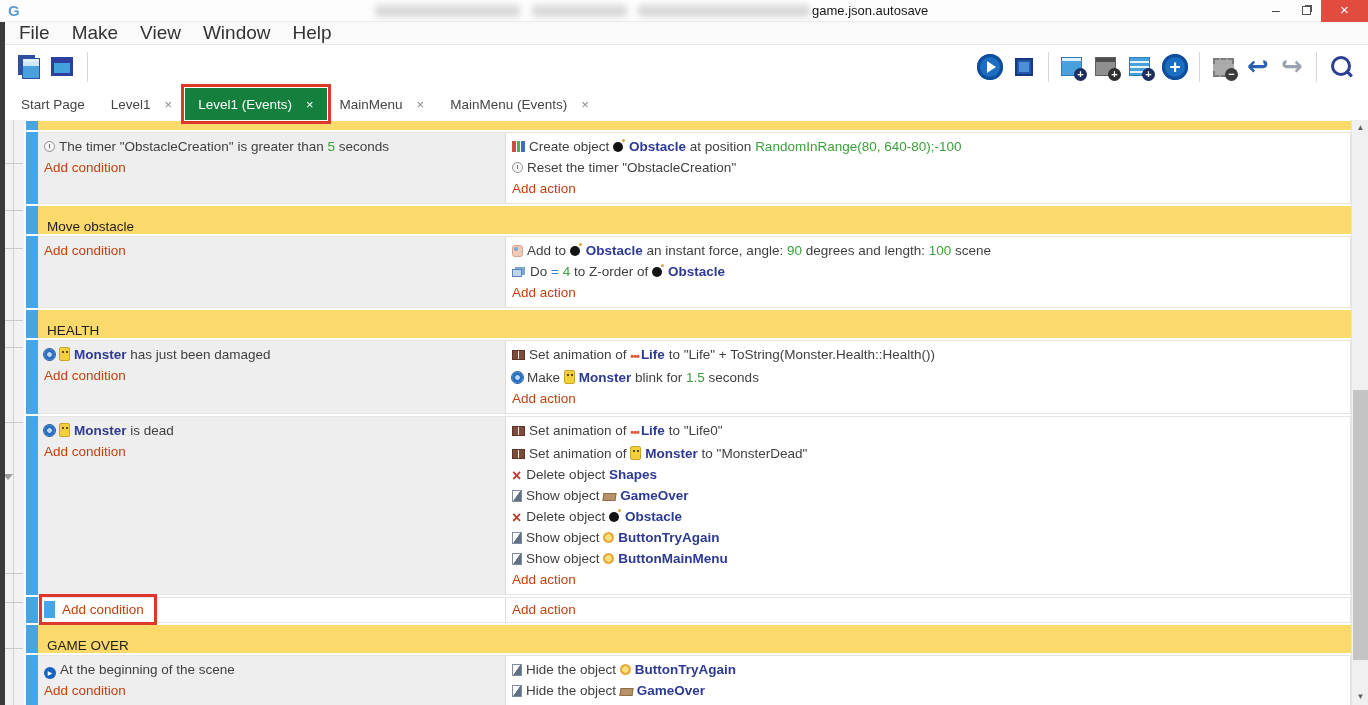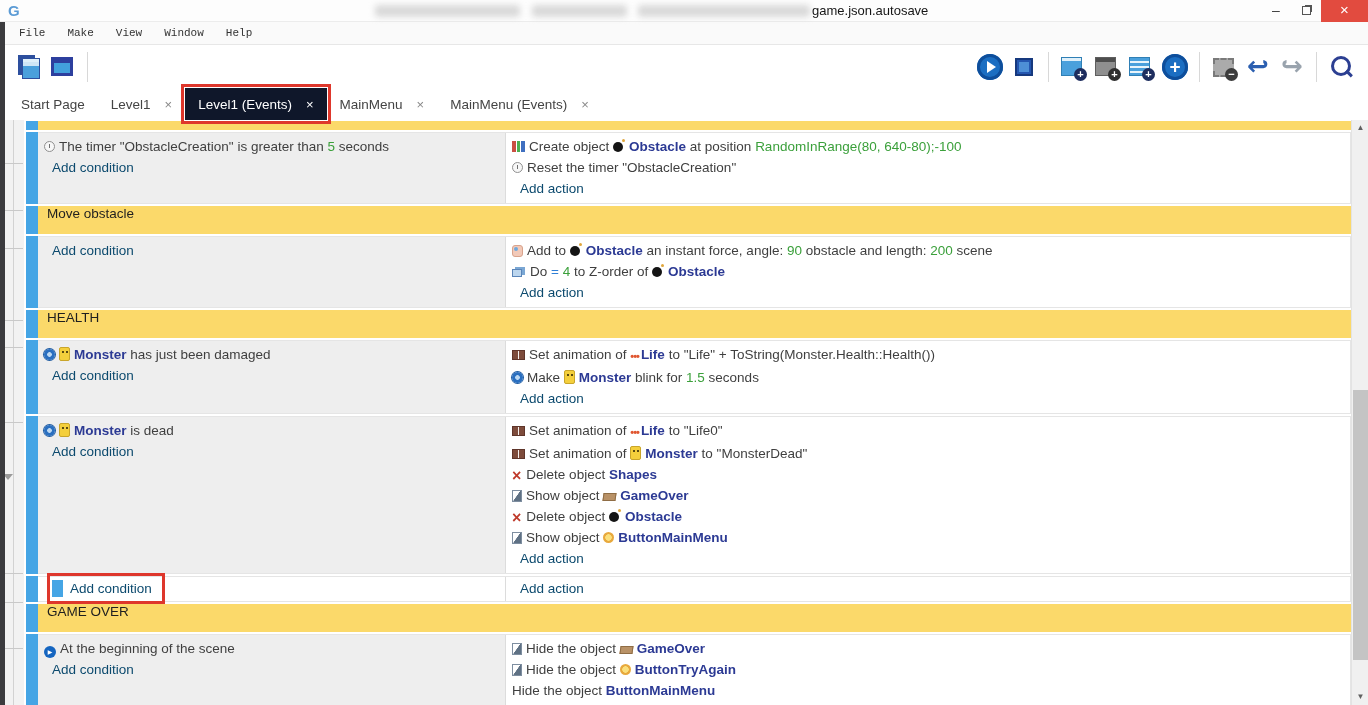--- a/index.html
+++ b/index.html
@@ -15,21 +15,21 @@
   .blur-block { position:absolute; top:5px; height:12px; background:#d9d9d9; border-radius:3px; filter:blur(3px); }
   .title-text { position:absolute; left:812px; top:3px; font-size:13px; color:#161616; }
   .win-controls { position:absolute; right:0; top:0; height:22px; display:flex; }
   .win-btn { width:30px; height:22px; text-align:center; line-height:20px; color:#444; font-size:14px; }
   .win-btn.max span { display:inline-block; width:9px; height:9px; border:1px solid #555; margin-top:5px; box-shadow:2px -2px 0 -1px #555; }
   .win-btn.close { width:47px; background:#e24b3f; color:#fff; font-size:15px; }
   
   .dark-edge { position:absolute; left:0; top:22px; bottom:0; width:5px; background:#3b3b3e; z-index:6; }
   
   .menubar { height:23px; background:#fafafa; border-bottom:1px solid #e7e7e7; display:flex; align-items:center; padding-left:8px; }
-  .menu-item { padding:0 11px; font-size:11px; color:#333;font-family:Liberation Mono, monospace; }
+  .menu-item { padding:0 11px; font-size:19px; color:#333; }
   
   .toolbar { height:43px; background:#fff; display:flex; align-items:center; padding:0 10px 0 12px; }
   .tb-group { display:flex; align-items:center; }
   .tb-spacer { flex:1; }
   .tb-sep { width:1px; height:30px; background:#d8d8d8; margin:0 7px; }
   .tb-btn { width:34px; height:34px; display:flex; align-items:center; justify-content:center; }
   .tbi { position:relative; width:26px; height:26px; display:inline-block; }
   .tbi-play { background:#1b6ec2; border-radius:50%; box-shadow:inset 0 0 0 3px #0e4e9b; }
   .tbi-play::after { content:''; position:absolute; left:10px; top:7px; border-left:9px solid #fff; border-top:6px solid transparent; border-bottom:6px solid transparent; }
   .tbi-debug { }
@@ -55,43 +55,43 @@
   .tbi-search::before { content:''; position:absolute; left:3px; top:2px; width:14px; height:14px; border:3px solid #2c3f92; border-radius:50%; }
   .tbi-search::after { content:''; position:absolute; left:17px; top:18px; width:8px; height:3px; background:#2c3f92; transform:rotate(45deg); }
   .tbi-project::before { content:''; position:absolute; left:2px; top:1px; width:17px; height:20px; background:#2d4f9e; }
   .tbi-project::after { content:''; position:absolute; left:6px; top:4px; width:16px; height:19px; background:#4aa0dc; border:1px solid #2d4f9e; box-shadow:inset 0 3px 0 #dff0fa, inset 0 7px 0 #cfe6f6; }
   .tbi-scene::before { content:''; position:absolute; left:1px; top:3px; width:22px; height:19px; background:#2d3f9e; }
   .tbi-scene::after { content:''; position:absolute; left:4px; top:9px; width:16px; height:10px; background:#42a0dc; }
   
   .tabbar { height:32px; background:#fff; display:flex; align-items:stretch; padding-left:8px; position:relative; z-index:4; }
   .tab { display:flex; align-items:center; padding:0 13px; font-size:13.5px; color:#444; white-space:nowrap; }
   .tab .close { margin-left:14px; color:#888; font-size:13px; }
-  .tab.active { background:#0f172a; color:#fff; }
+  .tab.active { background:#15803d; color:#fff; }
   .tab.active .close { color:#fff; }
   .tab.annotated { outline:3px solid #de372c; outline-offset:1px; }
   
   .events-area { position:absolute; top:120px; left:0; right:0; bottom:0; background:#fff; overflow:hidden; }
   .gutter { position:absolute; left:0; top:0; bottom:0; width:24px; background:#f2f2f2; }
   .gutter .vline { position:absolute; left:13px; top:0; bottom:0; width:1px; background:#d2d2d2; }
   .gutter .tick { position:absolute; left:5px; width:18px; height:1px; background:#c9c9c9; }
   .gutter .fold-triangle { position:absolute; left:3px; width:0; height:0; border-left:5px solid transparent; border-right:5px solid transparent; border-top:6px solid #9a9a9a; }
   #events-list { position:absolute; left:26px; right:17px; top:1px; }
   .erow { display:flex; margin-bottom:2px; }
   .bar { width:12px; background:#45a5e5; flex:none; }
-  .hdr { flex:1; background:#fbd96a; display:flex; align-items:flex-start; padding-left:9px; min-height:28px; }
+  .hdr { flex:1; background:#fbd96a; display:flex; align-items:flex-end; padding-left:9px; min-height:28px; }
   .erow.partial .hdr { min-height:9px; }
   .hdr span { color:#1f1f1f; font-size:13.5px; }
   .cells { display:flex; flex:1; border:1px solid #e5e5e5; border-left:none; }
   .cell { padding:3px 6px 4px 6px; }
   .cond { width:468px; flex:none; background:#eeeeee; border-right:1px solid #dcdcdc; }
   .act { flex:1; background:#fff; }
   .erow.empty .cond { background:#fff; }
   .erow.empty .cell { padding-top:1px; padding-bottom:1px; }
   .line { line-height:21px; white-space:nowrap; }
-  .line.add { color:#0c4a6e;margin-left:8px; }
+  .line.add { color:#c2410c; }
   .line.add.annotated { display:inline-flex; align-items:center; outline:3px solid #de372c; outline-offset:2px; padding-right:8px; }
   .selsq { display:inline-block; width:11px; height:17px; background:#45a5e5; margin-right:7px; vertical-align:middle; }
   .seg-obj { color:#2c3a94; font-weight:bold; }
   .seg-val { color:#3ba03b; }
   .seg-op { color:#2f7fd6; }
   .seg-t { color:#3f3f3f; }
   
   .ic { display:inline-block; vertical-align:-1px; margin:0 4px 0 0; }
   .ic-timer { width:11px; height:11px; border:1px solid #909090; border-radius:50%; position:relative; background:#f7f7f7; }
   .ic-timer::after { content:''; position:absolute; left:4px; top:2px; width:1px; height:4px; background:#707070; }
@@ -255,21 +255,21 @@
             <span>Move obstacle</span>
           </div>
         </div>
         <div class="erow event">
           <div class="bar"></div>
           <div class="cells">
             <div class="cell cond">
               <div class="line add"><span>Add condition</span></div>
             </div>
             <div class="cell act">
-              <div class="line"><span class="ic ic-force"></span><span class="seg-t">Add to </span><span class="ic ic-bomb"></span><span class="seg-obj">Obstacle</span><span class="seg-t"> an instant force, angle: </span><span class="seg-val">90</span><span class="seg-t"> obstacle and length: </span><span class="seg-val">200</span><span class="seg-t"> scene</span></div>
+              <div class="line"><span class="ic ic-force"></span><span class="seg-t">Add to </span><span class="ic ic-bomb"></span><span class="seg-obj">Obstacle</span><span class="seg-t"> an instant force, angle: </span><span class="seg-val">90</span><span class="seg-t"> degrees and length: </span><span class="seg-val">100</span><span class="seg-t"> scene</span></div>
               <div class="line"><span class="ic ic-zorder"></span><span class="seg-t">Do </span><span class="seg-op">= </span><span class="seg-val">4</span><span class="seg-t"> to Z-order of </span><span class="ic ic-bomb"></span><span class="seg-obj">Obstacle</span></div>
               <div class="line add"><span>Add action</span></div>
             </div>
           </div>
         </div>
         <div class="erow header">
           <div class="bar"></div>
           <div class="hdr">
             <span>HEALTH</span>
           </div>
@@ -294,20 +294,21 @@
             <div class="cell cond">
               <div class="line"><span class="ic ic-gear"></span><span class="ic ic-monster"></span><span class="seg-obj">Monster</span><span class="seg-t"> is dead</span></div>
               <div class="line add"><span>Add condition</span></div>
             </div>
             <div class="cell act">
               <div class="line"><span class="ic ic-film"></span><span class="seg-t">Set animation of </span><span class="ic ic-life">•••</span><span class="seg-obj">Life</span><span class="seg-t"> to "Life0"</span></div>
               <div class="line"><span class="ic ic-film"></span><span class="seg-t">Set animation of </span><span class="ic ic-monster"></span><span class="seg-obj">Monster</span><span class="seg-t"> to "MonsterDead"</span></div>
               <div class="line"><span class="ic ic-delete">×</span><span class="seg-t">Delete object </span><span class="seg-obj">Shapes</span></div>
               <div class="line"><span class="ic ic-show"></span><span class="seg-t">Show object </span><span class="ic ic-banner"></span><span class="seg-obj">GameOver</span></div>
               <div class="line"><span class="ic ic-delete">×</span><span class="seg-t">Delete object </span><span class="ic ic-bomb"></span><span class="seg-obj">Obstacle</span></div>
+              <div class="line"><span class="ic ic-show"></span><span class="seg-t">Show object </span><span class="ic ic-button"></span><span class="seg-obj">ButtonTryAgain</span></div>
               <div class="line"><span class="ic ic-show"></span><span class="seg-t">Show object </span><span class="ic ic-button"></span><span class="seg-obj">ButtonMainMenu</span></div>
               <div class="line add"><span>Add action</span></div>
             </div>
           </div>
         </div>
         <div class="erow event empty">
           <div class="bar"></div>
           <div class="cells">
             <div class="cell cond"><div class="line add annotated">
                 <span class="selsq"></span>
@@ -325,22 +326,22 @@
           </div>
         </div>
         <div class="erow event">
           <div class="bar"></div>
           <div class="cells">
             <div class="cell cond">
               <div class="line"><span class="ic ic-begin">▶</span><span class="seg-t">At the beginning of the scene</span></div>
               <div class="line add"><span>Add condition</span></div>
             </div>
             <div class="cell act">
+              <div class="line"><span class="ic ic-show"></span><span class="seg-t">Hide the object </span><span class="ic ic-button"></span><span class="seg-obj">ButtonTryAgain</span></div>
               <div class="line"><span class="ic ic-show"></span><span class="seg-t">Hide the object </span><span class="ic ic-banner"></span><span class="seg-obj">GameOver</span></div>
-              <div class="line"><span class="ic ic-show"></span><span class="seg-t">Hide the object </span><span class="ic ic-button"></span><span class="seg-obj">ButtonTryAgain</span></div>
               <div class="line"><span class="seg-t">Hide the object </span><span class="seg-obj">ButtonMainMenu</span></div>
             </div>
           </div>
         </div>
       </div>
     <div class="scrollbar">
       <div class="scroll-arrow up">▲</div>
       <div class="scroll-thumb"></div>
       <div class="scroll-arrow down">▼</div>
     </div>

